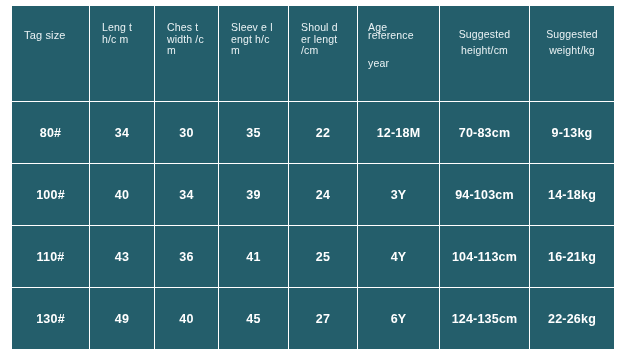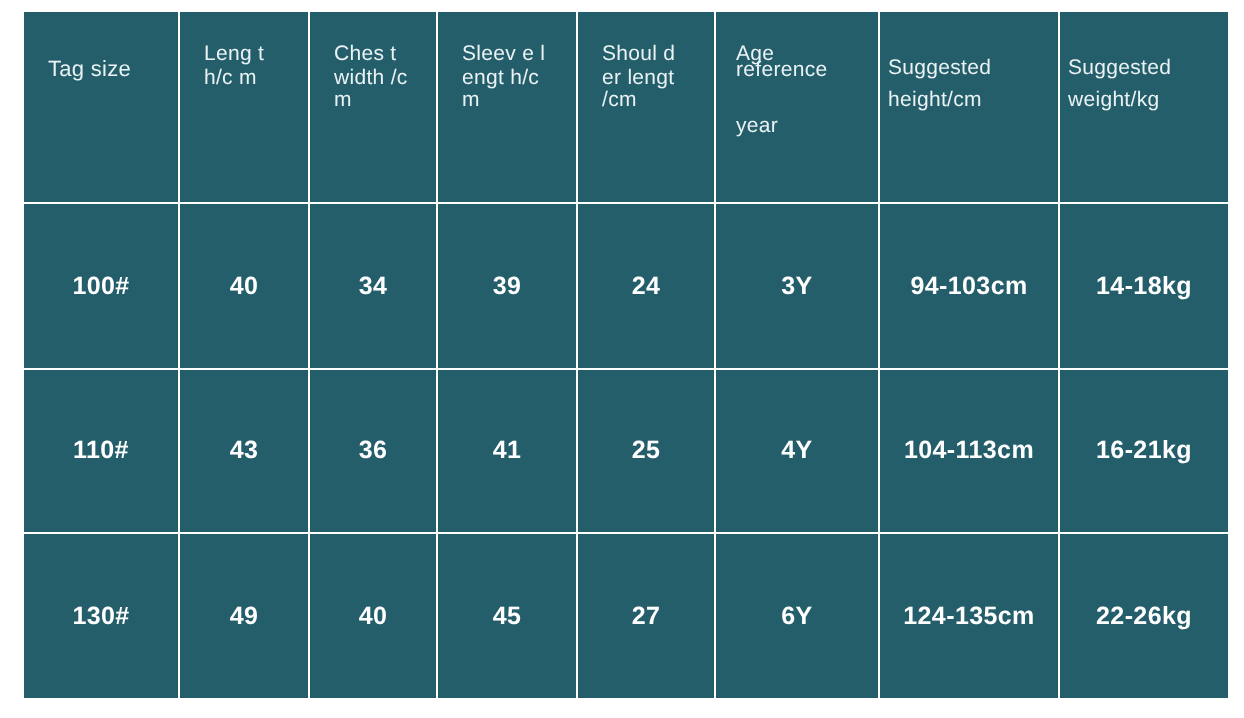--- a/index.html
+++ b/index.html
@@ -79,21 +79,21 @@
   td.hdr-age .line-tight {
     display: block;
     margin-bottom: -3px;
   }
   td.hdr-age .line-gap {
     display: block;
     margin-top: 20px;
   }
   
   td.hdr-wide .hdr-wrap {
-    text-align: left;
+    text-align: center;
     padding-left: 4px;
     padding-right: 4px;
     line-height: 16px;
     padding-top: 4px;
   }
 
   
   tr.data-row td {
     height: 43px;
     text-align: center;
@@ -158,20 +158,30 @@
         <td class="hdr-wide">
           <span class="hdr-wrap">
             <span>Suggested</span><br>
             <span>weight/kg</span>
           </span>
         </td>
       </tr>
     </thead>
     <tbody>
       <tr class="data-row">
+        <td class="col-tag">80#</td>
+        <td>34</td>
+        <td>30</td>
+        <td>35</td>
+        <td>22</td>
+        <td class="col-wide">12-18M</td>
+        <td class="col-wide">70-83cm</td>
+        <td class="col-wide">9-13kg</td>
+      </tr>
+      <tr class="data-row">
         <td class="col-tag">100#</td>
         <td>40</td>
         <td>34</td>
         <td>39</td>
         <td>24</td>
         <td class="col-wide">3Y</td>
         <td class="col-wide">94-103cm</td>
         <td class="col-wide">14-18kg</td>
       </tr>
       <tr class="data-row">

